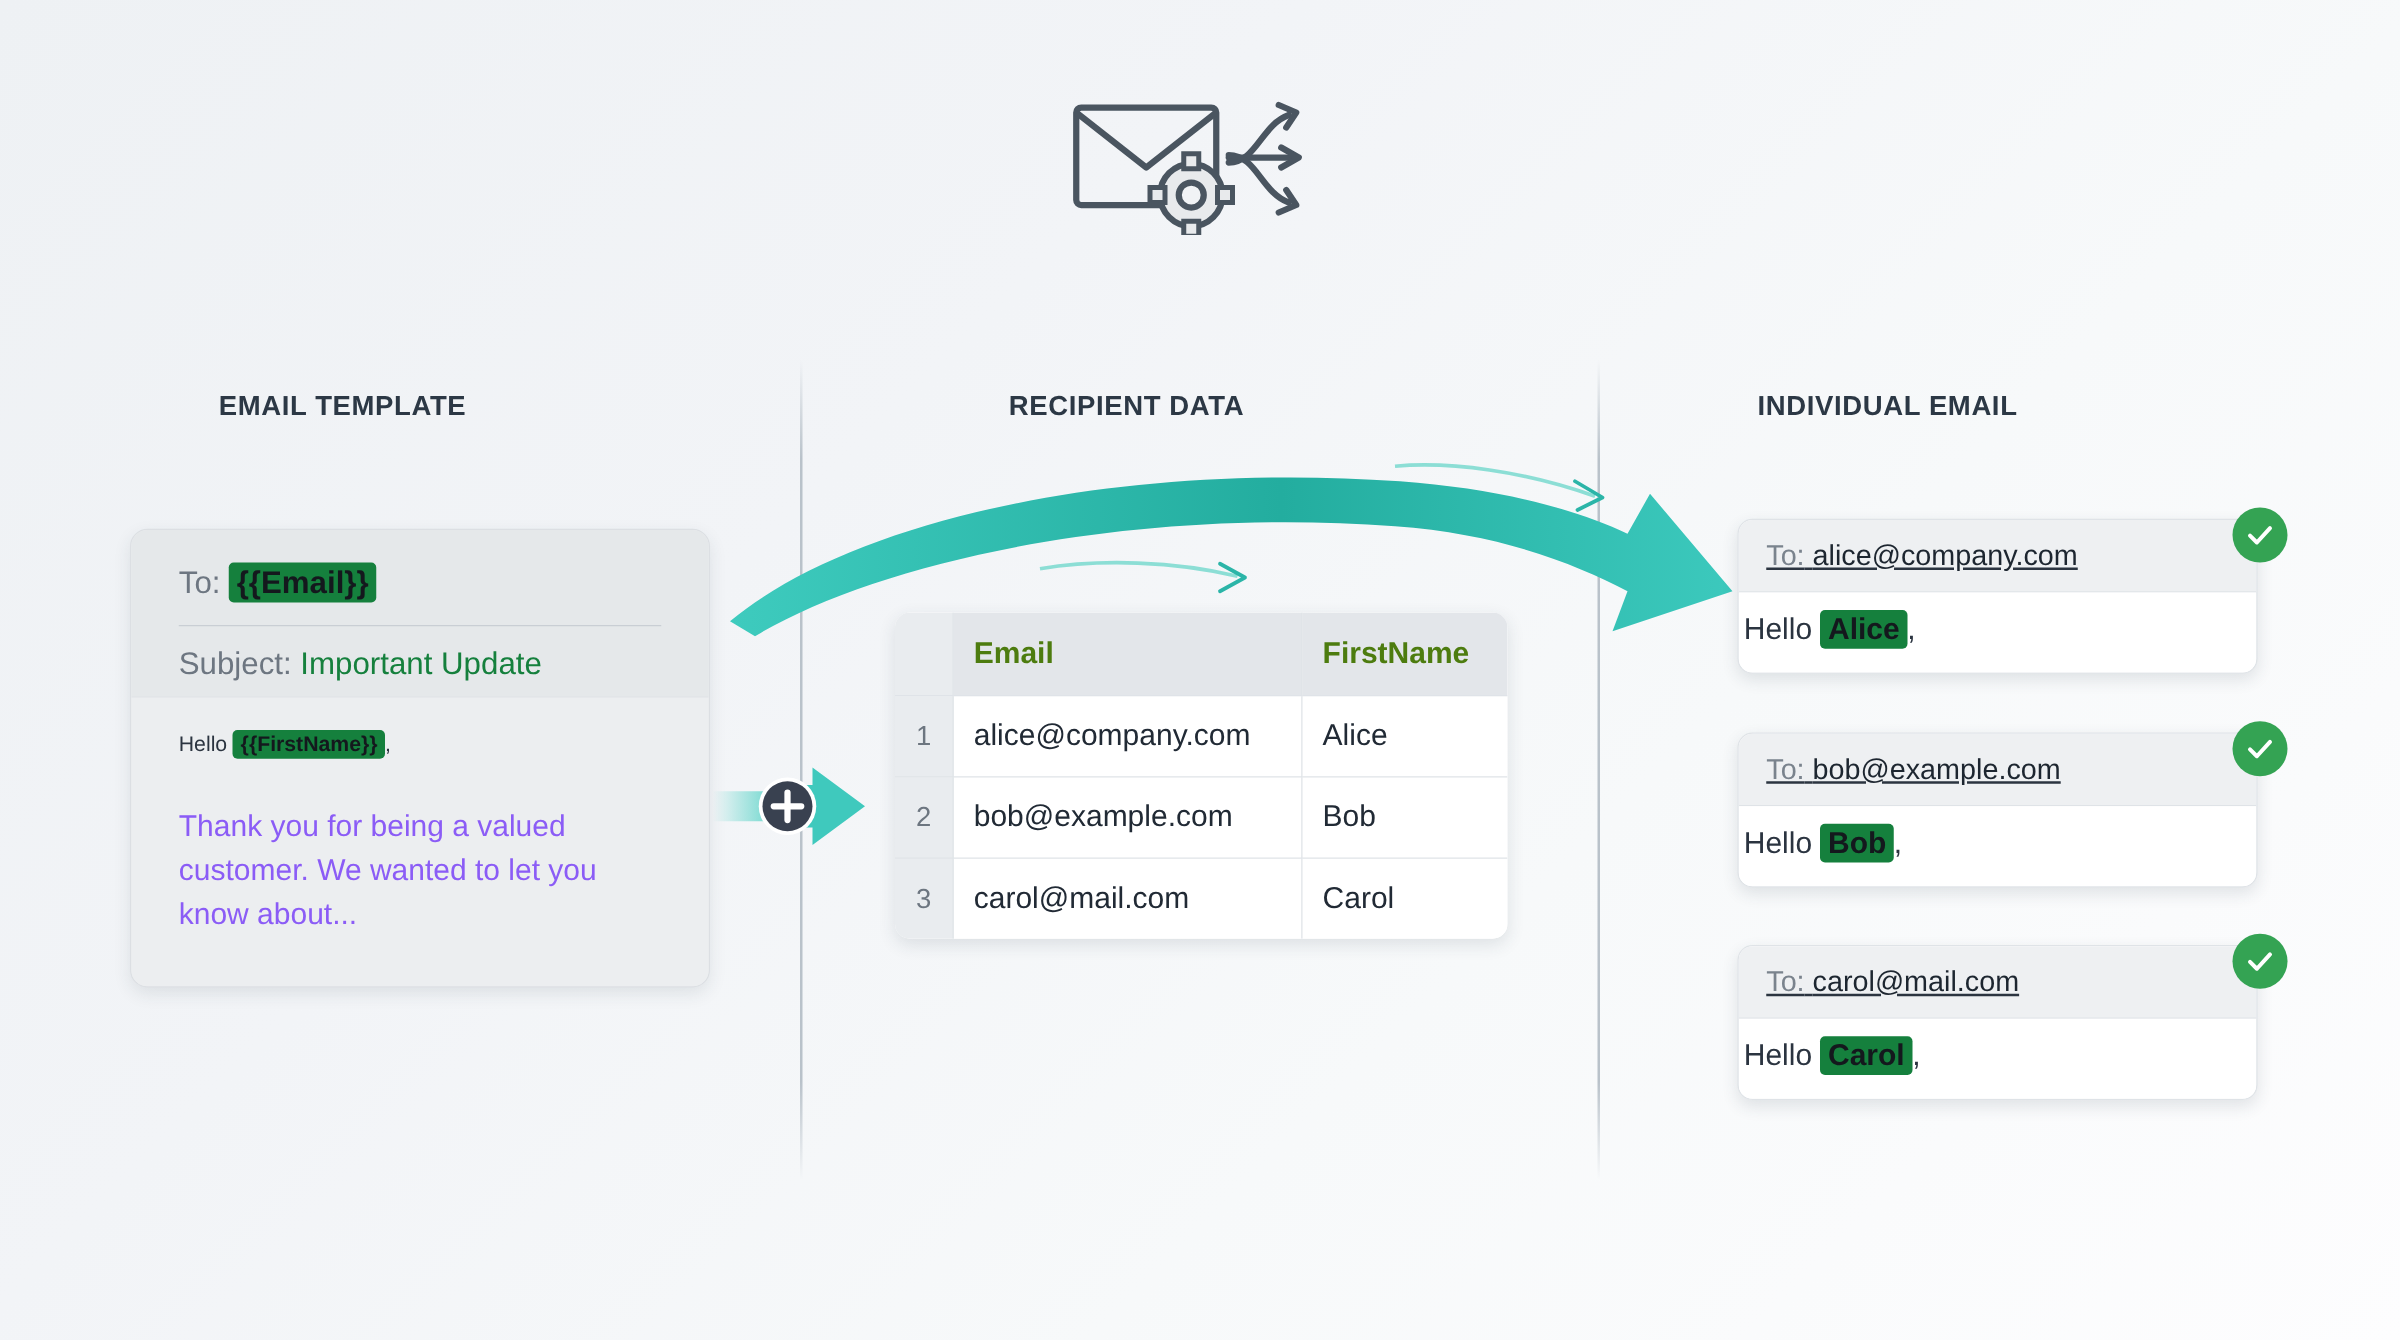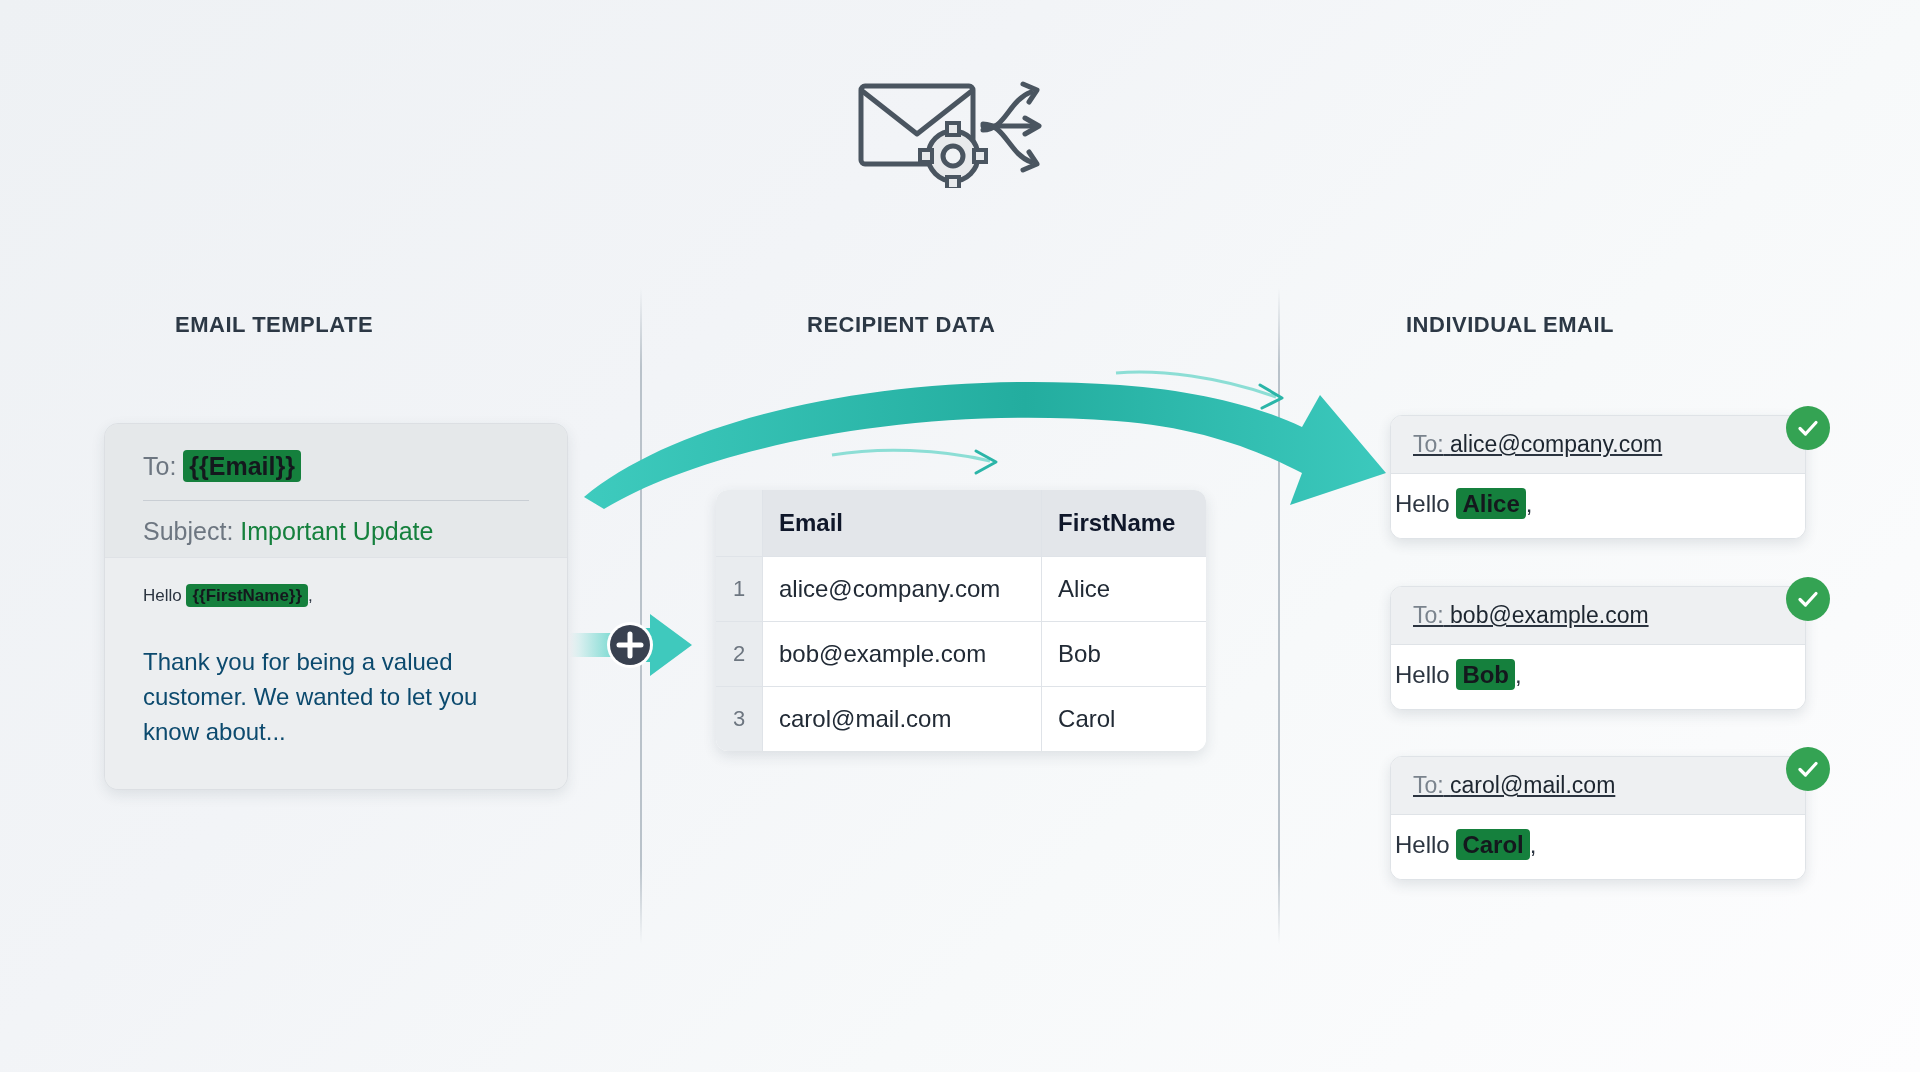--- a/index.html
+++ b/index.html
@@ -84,21 +84,21 @@
     border-top: 1px solid #dfe2e6;
   }
   .tpl-greet {
     font-size: 17px;
     white-space: nowrap;
     margin-bottom: 38px;
   }
   .tpl-para {
     font-size: 24px;
     line-height: 35px;
-    color: #0c4a6e;
+    color: #8b5cf6;
     max-width: 375px;
   }
   .token {
     background: #15803d;
     color: #14181d;
     font-weight: bold;
     border-radius: 4px;
     padding: 2px 6px;
   }
 
@@ -129,21 +129,21 @@
   }
   .data-table th, .data-table td {
     text-align: left;
     font-size: 24px;
     border-right: 1px solid #dfe3e8;
     border-bottom: 1px solid #dfe3e8;
   }
   .data-table th {
     background: #e3e6ea;
     font-weight: bold;
-    color: #0f172a;
+    color: #4d7c0f;
     padding: 19px 16px;
   }
   .data-table td {
     padding: 18px 16px;
     color: #212a35;
     background: #ffffff;
   }
   .col-idx {
     width: 34px;
     background: #e9ecef !important;

